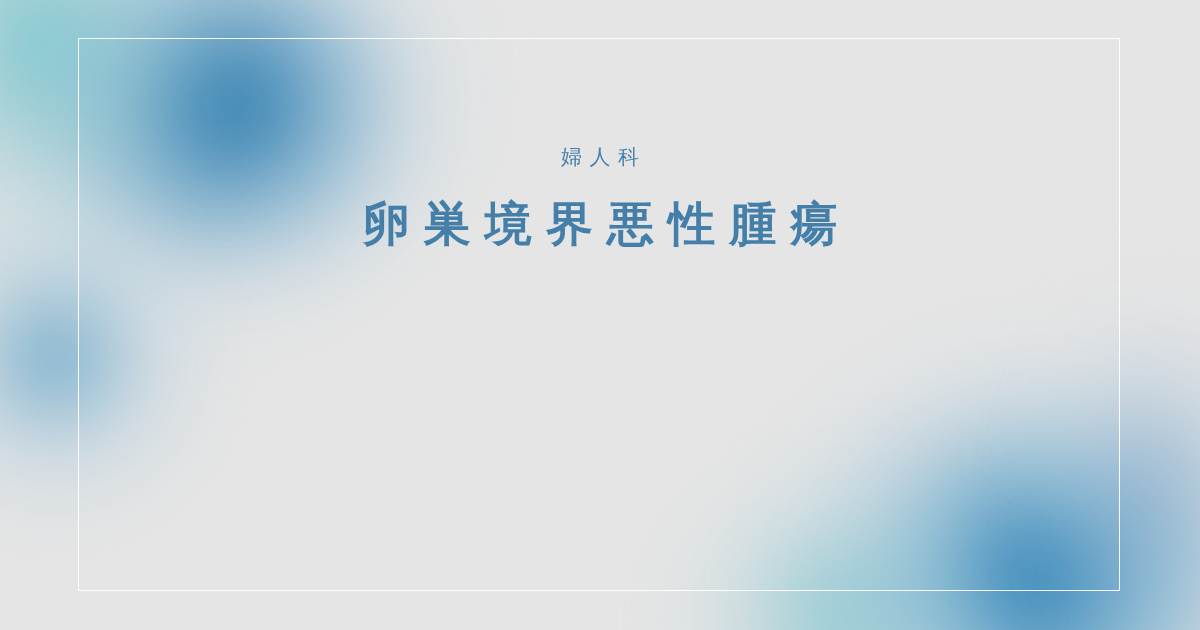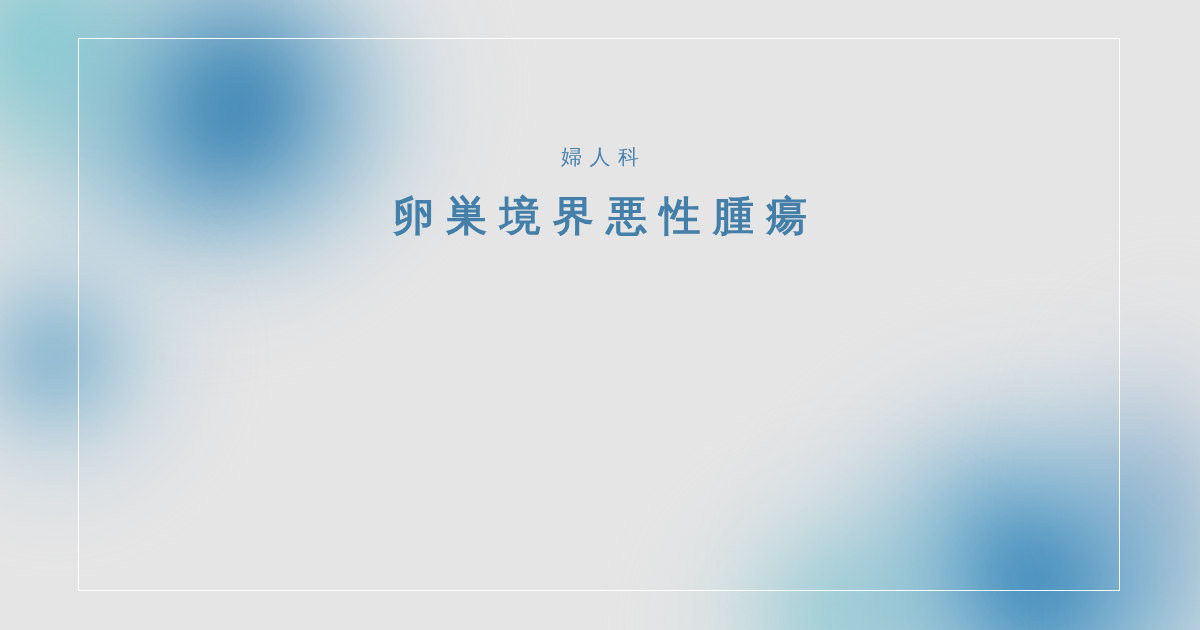--- a/index.html
+++ b/index.html
@@ -145,21 +145,21 @@
     font-size: 21px;
     font-weight: 500;
     letter-spacing: 0.36em;
     text-indent: 0.36em;
     color: #4a82ad;
     line-height: 1;
     white-space: nowrap;
   }
 
   #title {
-    font-size: 41px;
+    font-size: 47px;
     font-weight: 700;
     letter-spacing: 0.30em;
     text-indent: 0.30em;
     color: #447fa9;
     line-height: 1.1;
     white-space: nowrap;
   }
 
   #org {
     margin-top: 76px;

